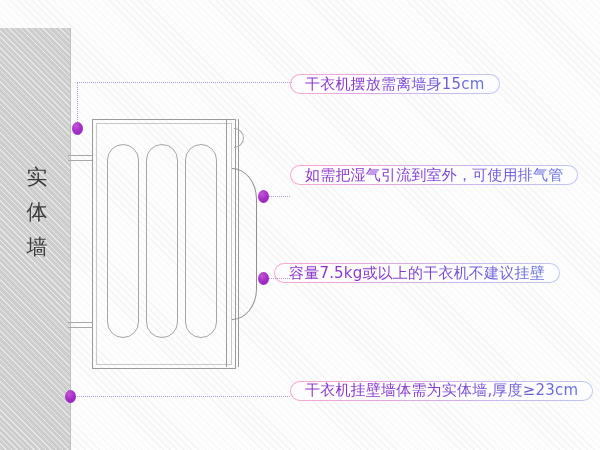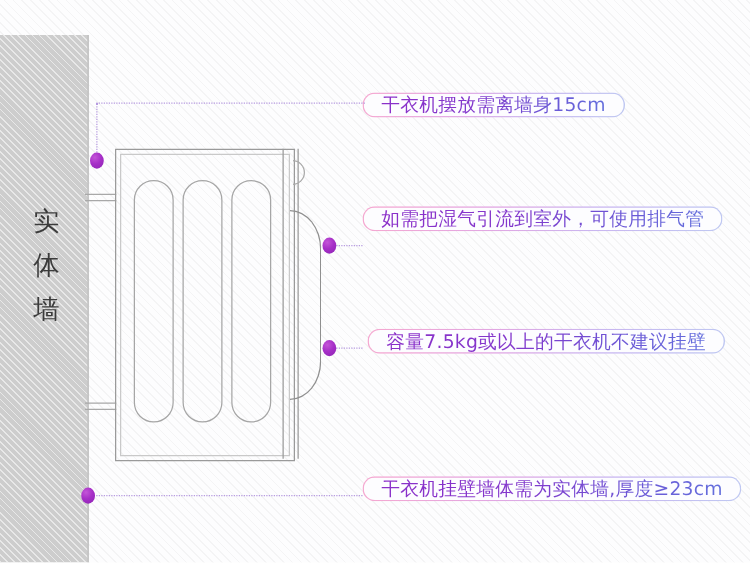--- a/index.html
+++ b/index.html
@@ -147,23 +147,23 @@
   </div>
 
   <div class="dot" style="left:258px;top:190px;"></div>
   <div class="lead-h" style="left:266px;top:196px;width:24px;"></div>
   <div class="bubble" style="left:290px;top:165px;">
     <span class="txt">如需把湿气引流到室外，可使用排气管</span>
   </div>
 
   <div class="dot" style="left:258px;top:272px;"></div>
   <div class="lead-h" style="left:266px;top:278px;width:24px;"></div>
-  <div class="bubble" style="left:294px;top:263px;">
+  <div class="bubble" style="left:274px;top:263px;">
     <span class="txt">容量7.5kg或以上的干衣机不建议挂壁</span>
   </div>
 
   <div class="dot" style="left:65px;top:390px;"></div>
   <div class="lead-h" style="left:73px;top:396px;width:217px;"></div>
-  <div class="bubble" style="left:290px;top:381px;">
+  <div class="bubble" style="left:290px;top:381px;align-items:flex-end;">
     <span class="txt">干衣机挂壁墙体需为实体墙,厚度≥23cm</span>
   </div>
 
 </div>
 
 </body></html>

